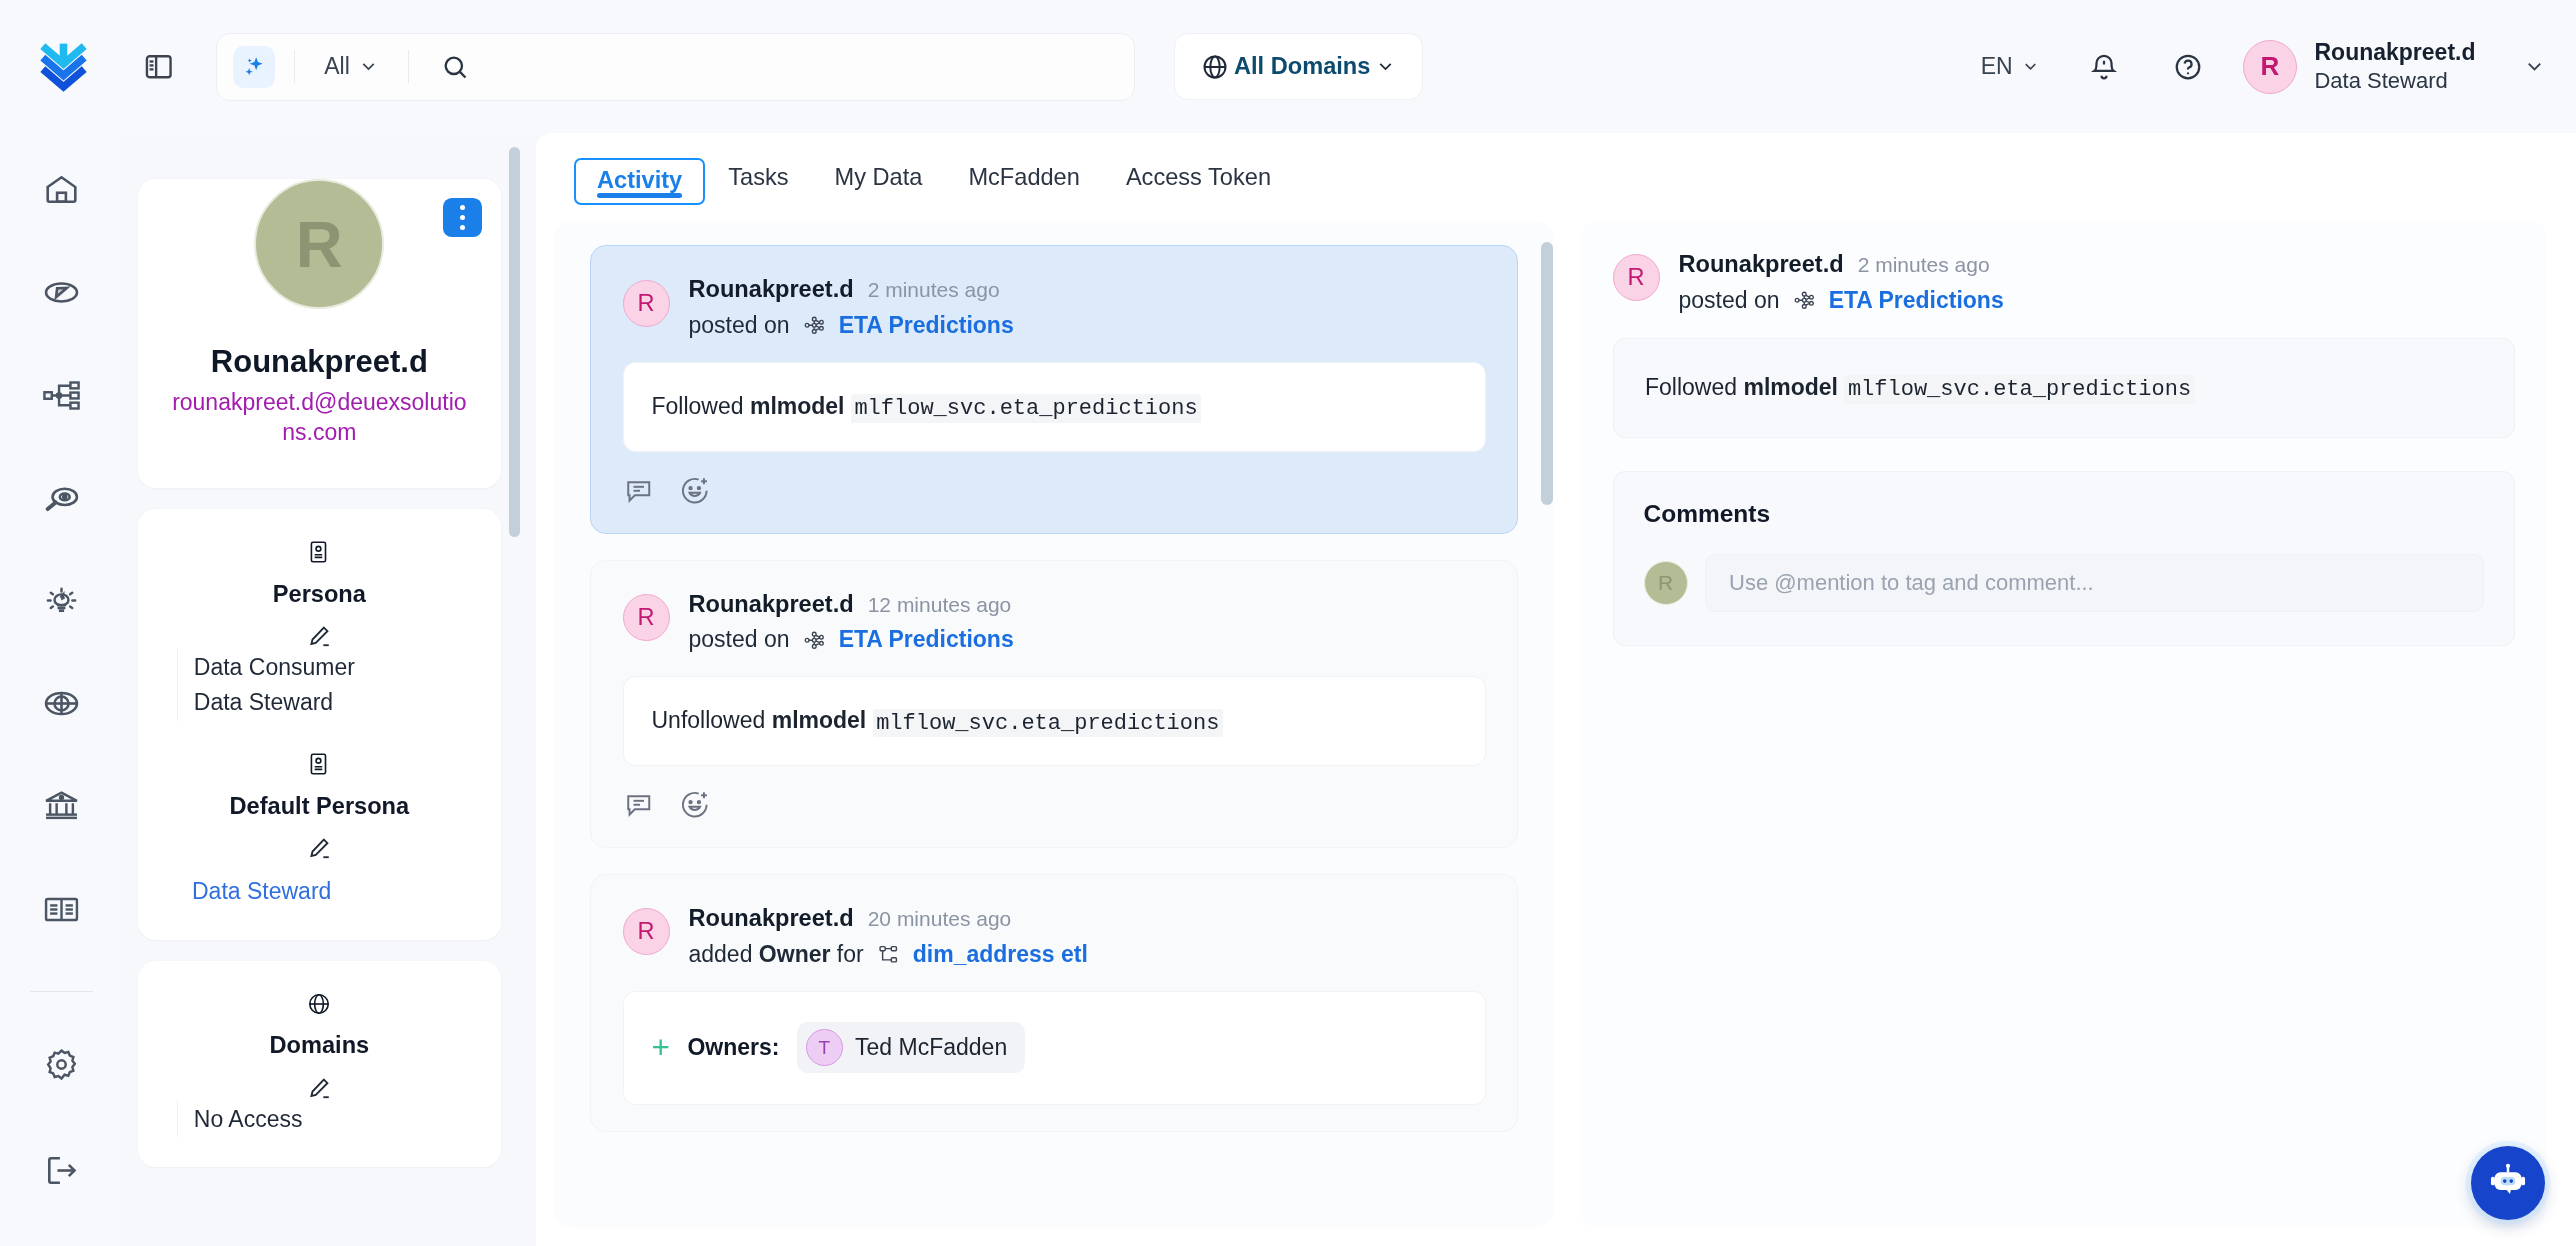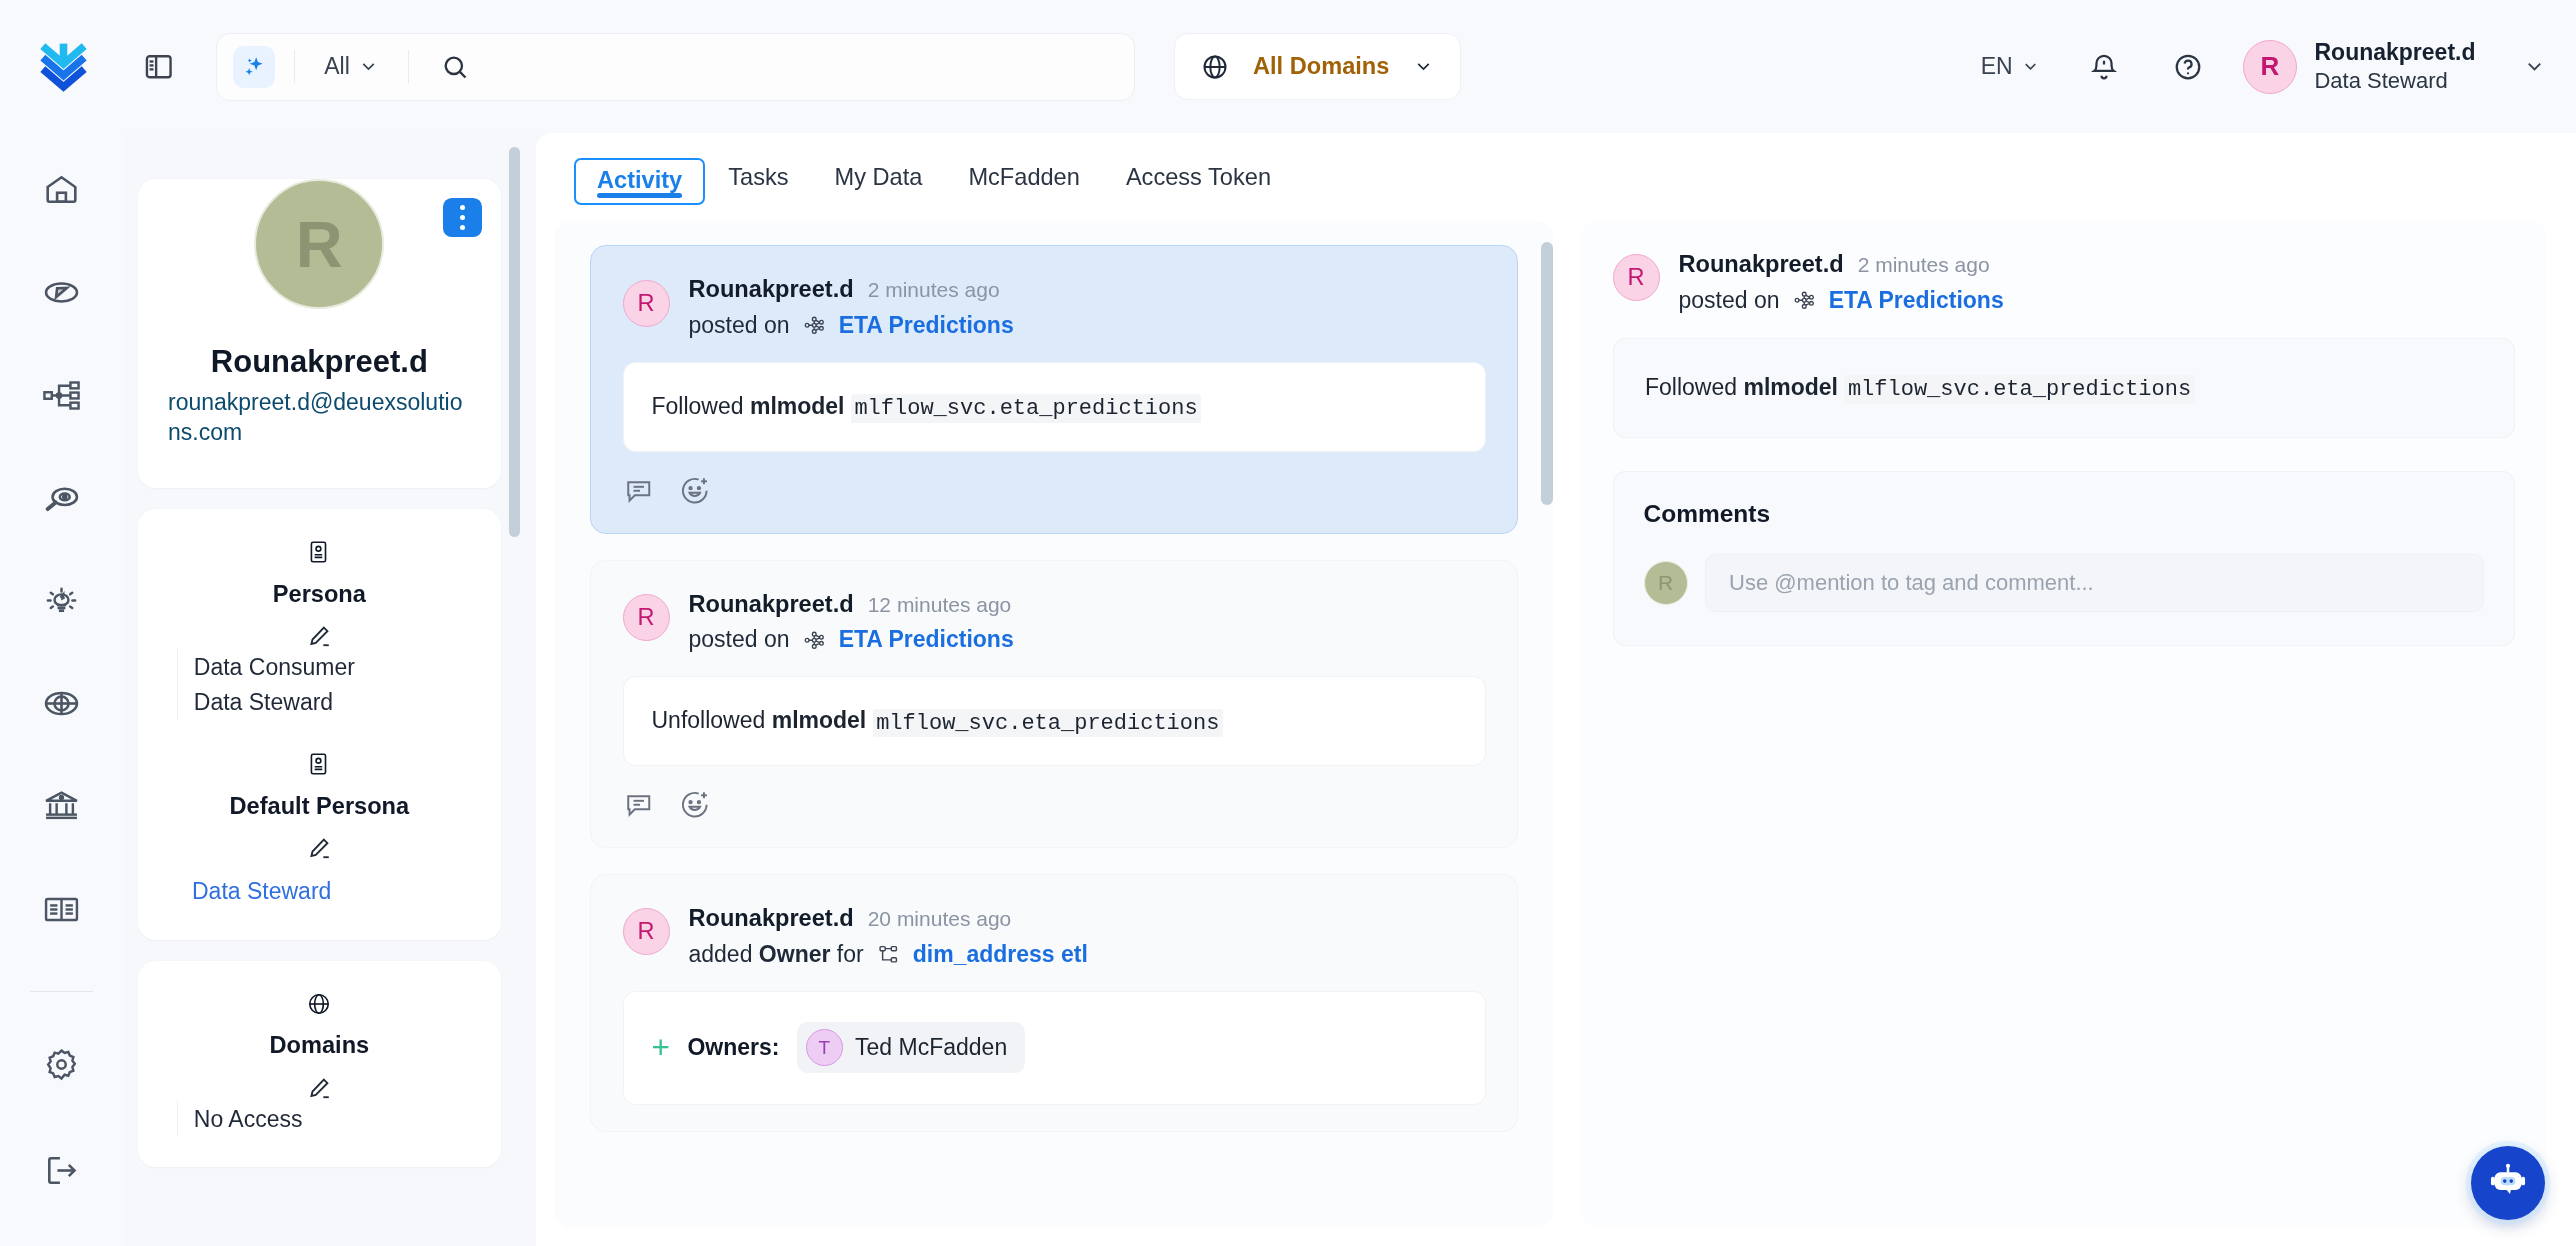--- a/index.html
+++ b/index.html
@@ -42,22 +42,22 @@
     display: flex; align-items: center; gap: 7.9px; font-size: 23px; color: #384250;
     cursor: pointer; padding: 0 10.5px; flex: none;
   }
   .search-btn {
     width: 53px; height: 53px; display: flex; align-items: center; justify-content: center;
     cursor: pointer; flex: none;
   }
   .domains-btn {
     margin-left: 39px; height: 67px; flex: none;
     background: #fff; border: 0.9px solid #eef1f5; border-radius: 14px;
-    display: flex; align-items: center; gap: 24px; padding: 0 26px;
-    font-size: 23.6px; color: #a16207; font-weight: bold; cursor: pointer;
+    display: flex; align-items: center; gap: 5px; padding: 0 26px;
+    font-size: 23.6px; color: #0c4a6e; font-weight: bold; cursor: pointer;
   }
   .topbar-right {
     margin-left: auto; display: flex; align-items: center; gap: 0; padding-right: 30px;
   }
   .lang { display: flex; align-items: center; gap: 8.8px; font-size: 23px; color: #384250; cursor: pointer; padding: 0 21px;}
   .icon-btn { width: 53px; height: 53px; display: flex; align-items: center; justify-content: center; cursor: pointer; margin: 0 15.8px; }
   .avatar-pill { display: flex; align-items: center; gap: 17.5px; cursor: pointer; margin-left: 12.3px; }
   .av-circle {
     width: 54px; height: 54px; border-radius: 50%; background: #fbd3e6; border: 0.9px solid #f0a8cd;
     display: flex; align-items: center; justify-content: center;
@@ -100,21 +100,21 @@
   .kebab i { width: 5.3px; height: 5.3px; background: #fff; border-radius: 50%; display: block; }
   .big-av {
     width: 130px; height: 130px; border-radius: 50%;
     background: #b4bc95; border: 2.6px solid #e7ebdd;
     margin: 46px auto 0 auto;
     display: flex; align-items: center; justify-content: center;
     color: #8d9473; font-size: 65px; font-weight: bold;
   }
   .pname { text-align: center; font-size: 31px; font-weight: bold; color: #0f1826; margin-top: 35px; }
   .pmail {
-    font-size: 23px; color: #0c4a6e; line-height: 1.32;
+    text-align: center; font-size: 23px; color: #a21caf; line-height: 1.32;
     padding: 7px 30px 40px 30px; word-break: break-all; cursor: pointer;
   }
   .sec-head {
     display: flex; align-items: center; gap: 15.8px; padding: 30px 26px 0 26px; flex-direction: column;
   }
   .sec-title { font-size: 23.6px; font-weight: bold; color: #111827; flex: 1; }
   .edit-ic { width: 26px; height: 26px; cursor: pointer; color: #1f2937; }
   .sec-item-wrap { border-left: 1.8px solid #eceff3; margin-left: 39px; padding-left: 15.8px; }
   .sec-item { font-size: 23px; color: #1f2937; padding: 4.4px 0; }
   .sec-item.link { color: #2f6fe0; cursor: pointer; }

